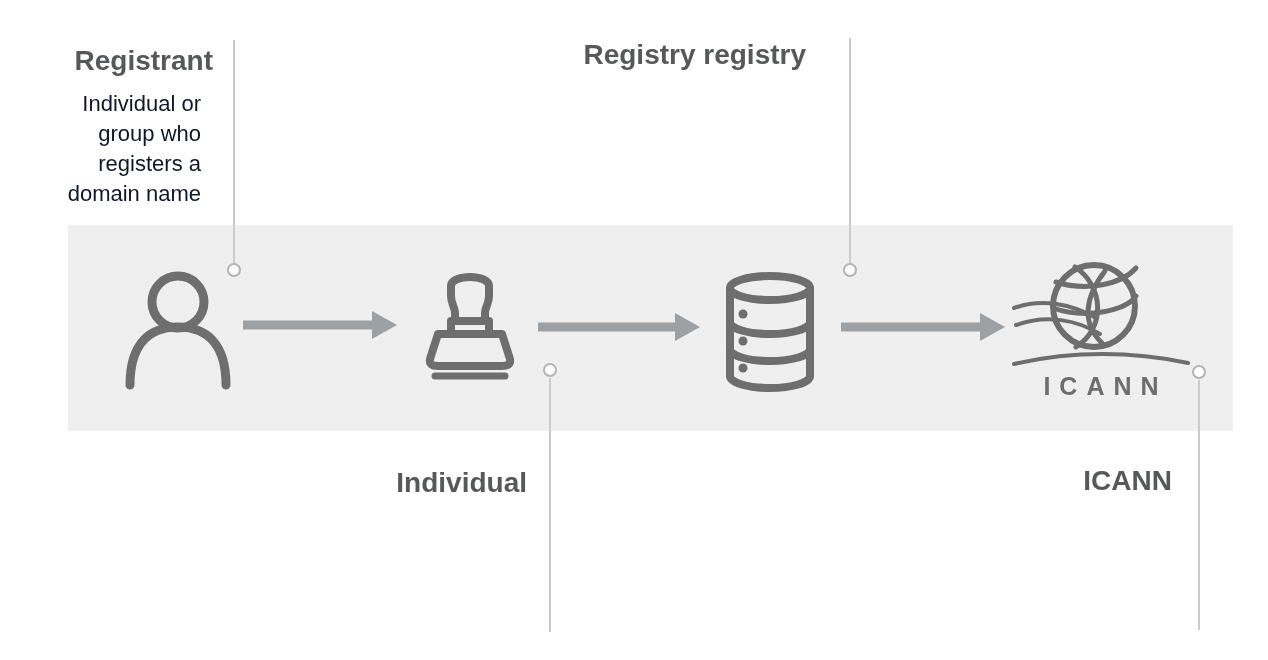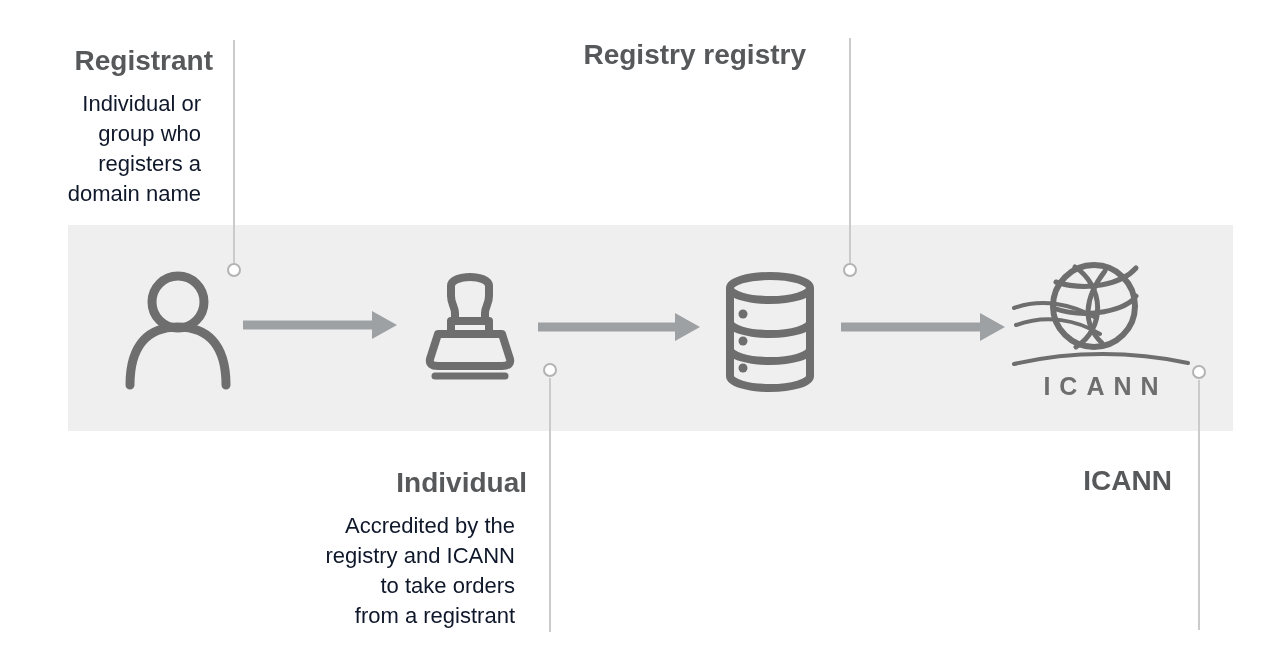--- a/index.html
+++ b/index.html
@@ -47,24 +47,20 @@
   <div class="vline" style="left:849px; top:38px; height:225px;"></div>
   <div class="dot" style="left:843px; top:263px;"></div>
   <div class="callout" style="left:500px; top:38px; width:306px;">
     <div class="title">Registry registry</div>
   </div>
 
   <div class="dot" style="left:543px; top:363px;"></div>
   <div class="vline" style="left:549px; top:378px; height:254px;"></div>
   <div class="callout" style="left:280px; top:466px; width:247px;">
     <div class="title">Individual</div>
-    <div class="desc">Accredited by the
-registry and ICANN
-to take orders
-from a registrant</div>
   </div>
 
   <div class="dot" style="left:1192px; top:365px;"></div>
   <div class="vline" style="left:1198px; top:380px; height:250px;"></div>
   <div class="callout" style="left:880px; top:464px; width:292px;">
     <div class="title">ICANN</div>
   </div>
 
   <svg class="icon" style="left:120px; top:266px;" width="116" height="124" viewBox="0 0 116 124">
     <g fill="none" stroke="#6e6e6e" stroke-width="9" stroke-linecap="round">

